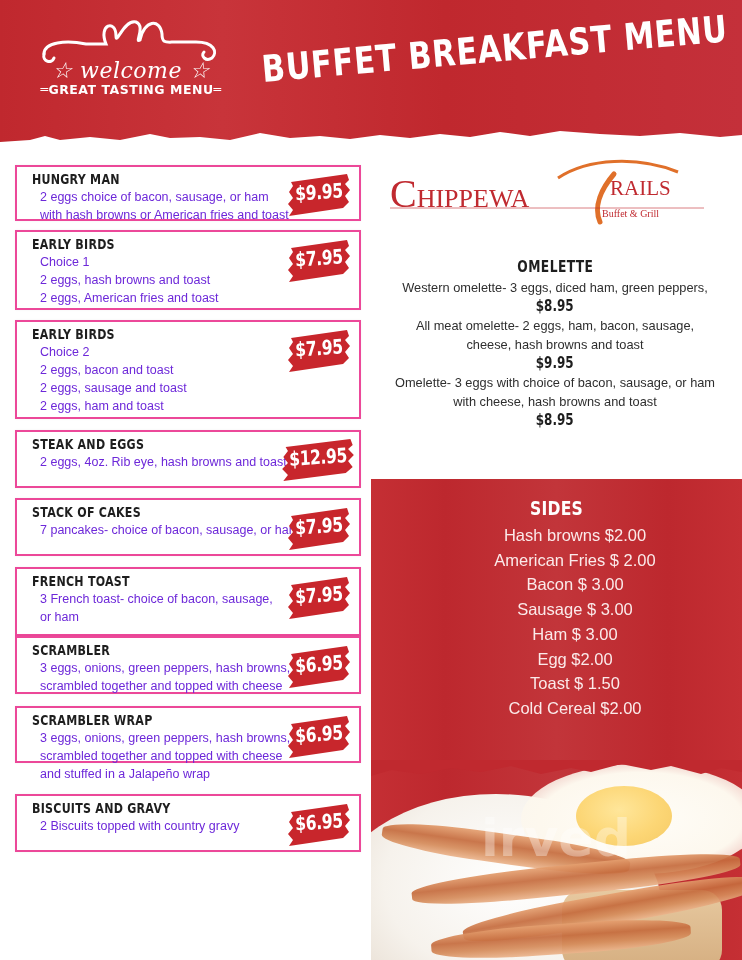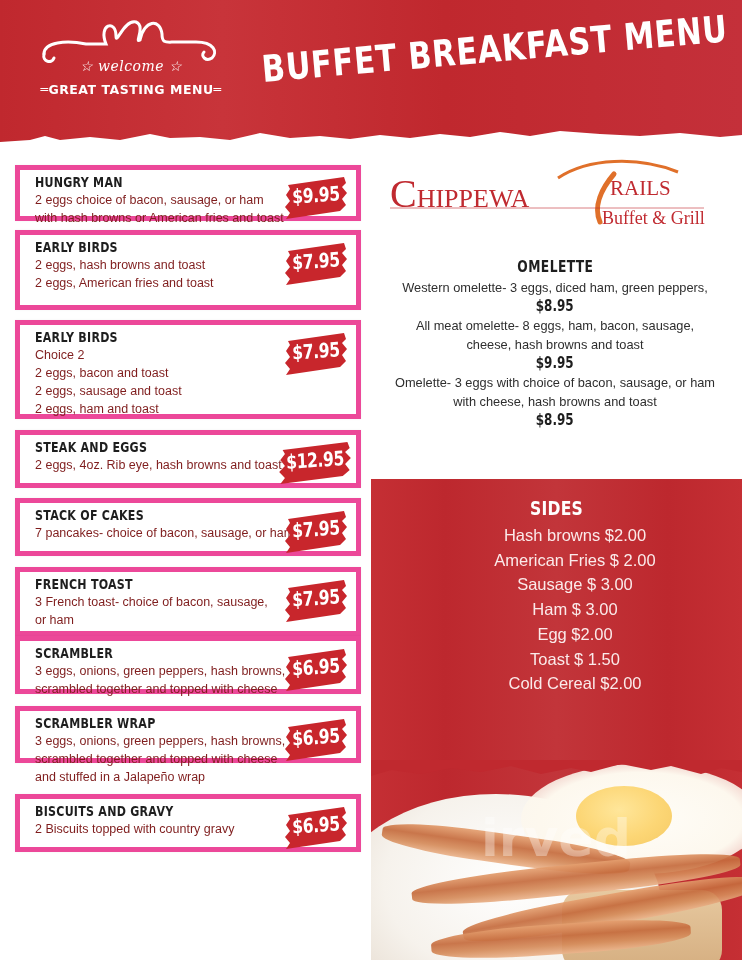--- a/index.html
+++ b/index.html
@@ -11,47 +11,47 @@
     background: linear-gradient(90deg, #c0282e 0%, #c8343a 30%, #c0282e 60%, #c4303a 100%);
     overflow: hidden;
   }
   .header .torn {
     position: absolute; left: 0; bottom: 0; width: 742px; height: 22px;
   }
   .welcome-block { position: absolute; left: 16px; top: 14px; width: 230px; height: 90px; color: #fff; }
   .welcome-block .flourish { position: absolute; left: 20px; top: 0; width: 190px; height: 50px; }
   .welcome-text {
     position: absolute; left: 0; top: 44px; width: 230px; text-align: center;
-    font-family: "DejaVu Serif", serif; font-style: italic; font-size: 14px; color: #fff; letter-spacing: 0.5px;
+    font-family: "DejaVu Serif", serif; font-style: italic; font-size: 22px; color: #fff; letter-spacing: 0.5px;
   }
   .great-tasting {
     position: absolute; left: 0; top: 68px; width: 230px; text-align: center;
     font-family: "DejaVu Sans", sans-serif; font-weight: bold; font-size: 12.5px; color: #fff; letter-spacing: 0.5px;
   }
   .main-title {
     position: absolute; left: 262px; top: 48px; color: #fff;
     font-family: "DejaVu Sans", sans-serif; font-weight: bold; font-size: 37px;
     letter-spacing: 1px;
     transform: rotate(-5deg) scaleX(0.82); transform-origin: left center;
     white-space: nowrap;
   }
 
   .left-col { position: absolute; left: 15px; top: 165px; width: 346px; }
   .card {
     position: absolute; left: 0; width: 346px;
-    border: 5px solid #ec4899; background: #fff;
+    border: 2px solid #ec4899; background: #fff;
     box-shadow: 0 0 2px rgba(0,0,0,0.06);
   }
   .card .name {
     position: absolute; left: 15px; top: 4px;
     font-family: "DejaVu Sans", sans-serif; font-weight: bold; font-size: 13.5px; color: #1e1e1e;
     transform: scaleX(0.82); transform-origin: left top; white-space: nowrap; letter-spacing: 0.3px;
   }
   .card .lines { position: absolute; left: 15px; top: 21px; width: 270px; }
-  .card .line { font-size: 12.5px; line-height: 18px; color: #7f1d1d; white-space: nowrap; }
+  .card .line { font-size: 12.5px; line-height: 18px; color: #6d28d9; white-space: nowrap; margin-left: 8px; }
   .price-tag {
     position: absolute; right: 8px; width: 64px; height: 44px;
   }
   .price-tag svg { position: absolute; left: 0; top: 0; width: 64px; height: 44px; }
   .price-tag .p {
     position: absolute; left: 0; top: 8px; width: 64px; text-align: center; color: #fff;
     font-family: "DejaVu Sans", sans-serif; font-weight: bold; font-size: 20px;
     transform: scaleX(0.78) rotate(-3deg); letter-spacing: -0.5px;
   }
 
@@ -60,21 +60,21 @@
     position: absolute; left: 2px; top: 12px; color: #c02a30;
     font-family: "Liberation Serif", serif; font-size: 40px; letter-spacing: 0px;
   }
   .logo .chip .small { font-size: 26px; }
   .logo .rails {
     position: absolute; left: 222px; top: 18px; color: #c02a30;
     font-family: "Liberation Serif", serif; font-size: 21px;
   }
   .logo .sub {
     position: absolute; left: 214px; top: 50px; color: #c02a30;
-    font-family: "Liberation Serif", serif; font-size: 18px;
+    font-family: "Liberation Serif", serif; font-size: 10px;
   }
   .logo svg { position: absolute; left: 0; top: 0; }
 
   .omelette { position: absolute; left: 380px; top: 258px; width: 350px; text-align: center; }
   .omelette .title {
     font-family: "DejaVu Sans", sans-serif; font-weight: bold; font-size: 15px; color: #1e1e1e;
     transform: scaleX(0.82); display: inline-block; letter-spacing: 0.5px; margin-bottom: 2px;
   }
   .omelette .desc { font-size: 12.8px; line-height: 19px; color: #2e2e2e; }
   .omelette .oprice {
@@ -153,20 +153,21 @@
       <svg viewBox="0 0 64 44">
           <path d="M4 10 L60 2 L62 8 L58 12 L63 18 L58 24 L62 30 L56 36 L2 44 L6 38 L1 32 L6 26 L2 20 L6 14 Z" fill="#c8262c"></path>
         </svg>
       <div class="p">$9.95</div>
     </div>
   </div>
 
   <div class="card" style="top:65px;height:80px;">
     <div class="name">EARLY BIRDS</div>
     <div class="lines">
+      <div class="line">Choice 1</div>
       <div class="line">2 eggs, hash browns and toast</div>
       <div class="line">2 eggs, American fries and toast</div>
     </div>
     <div class="price-tag" style="top:6px;">
       <svg viewBox="0 0 64 44">
           <path d="M4 10 L60 2 L62 8 L58 12 L63 18 L58 24 L62 30 L56 36 L2 44 L6 38 L1 32 L6 26 L2 20 L6 14 Z" fill="#c8262c"></path>
         </svg>
       <div class="p">$7.95</div>
     </div>
   </div>
@@ -278,33 +279,34 @@
   </svg>
   <div class="chip"><span>C</span><span class="small">HIPPEWA</span></div>
   <div class="rails">RAILS</div>
   <div class="sub">Buffet &amp; Grill</div>
 </div>
 
 <div class="omelette">
   <div class="title">OMELETTE</div>
   <div class="desc">Western omelette- 3 eggs, diced ham, green peppers,</div>
   <div><span class="oprice">$8.95</span></div>
-  <div class="desc">All meat omelette- 8 eggs, ham, bacon, sausage,</div>
+  <div class="desc">All meat omelette- 2 eggs, ham, bacon, sausage,</div>
   <div class="desc">cheese, hash browns and toast</div>
   <div><span class="oprice">$9.95</span></div>
   <div class="desc">Omelette- 3 eggs with choice of bacon, sausage, or ham</div>
   <div class="desc">with cheese, hash browns and toast</div>
   <div><span class="oprice">$8.95</span></div>
 </div>
 
 <div class="sides-panel">
   <div class="title">SIDES</div>
   <div class="sides-list">
     <div class="item">Hash browns $2.00</div>
     <div class="item">American Fries $ 2.00</div>
+    <div class="item">Bacon $ 3.00</div>
     <div class="item">Sausage $ 3.00</div>
     <div class="item">Ham $ 3.00</div>
     <div class="item">Egg $2.00</div>
     <div class="item">Toast $ 1.50</div>
     <div class="item">Cold Cereal $2.00</div>
   </div>
 
   <div class="photo">
     <div class="plate"></div>
     <div class="egg-white"></div>

